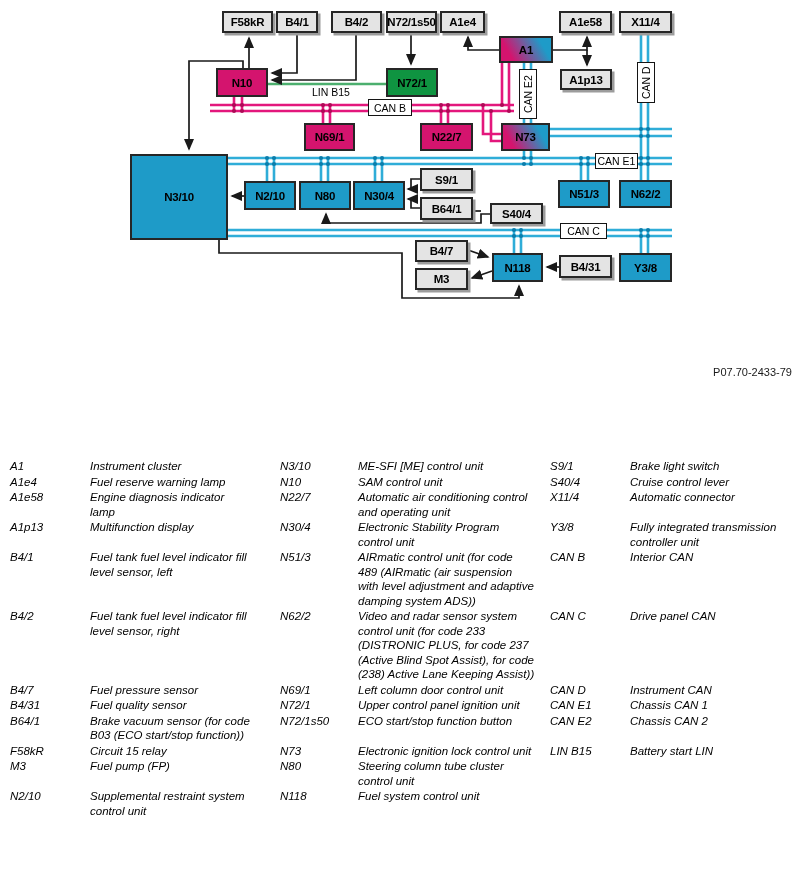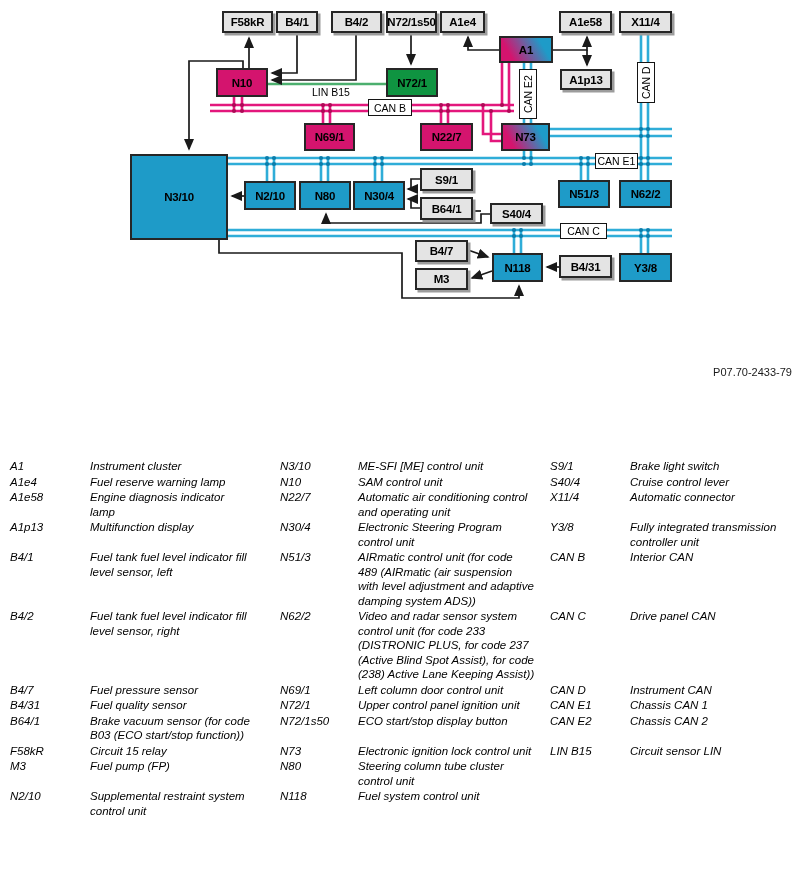--- a/index.html
+++ b/index.html
@@ -226,21 +226,21 @@
         <td class="d1">Engine diagnosis indicator lamp</td>
         <td>N22/7</td>
         <td class="d2">Automatic air conditioning control and operating unit</td>
         <td>X11/4</td>
         <td>Automatic connector</td>
       </tr>
       <tr>
         <td>A1p13</td>
         <td class="d1">Multifunction display</td>
         <td>N30/4</td>
-        <td class="d2">Electronic Steering Program control unit</td>
+        <td class="d2">Electronic Stability Program control unit</td>
         <td>Y3/8</td>
         <td>Fully integrated transmission controller unit</td>
       </tr>
       <tr>
         <td>B4/1</td>
         <td class="d1">Fuel tank fuel level indicator fill level sensor, left</td>
         <td>N51/3</td>
         <td class="d2">AIRmatic control unit (for code 489 (AIRmatic (air suspension with level adjustment and adaptive damping system ADS))</td>
         <td>CAN B</td>
         <td>Interior CAN</td>
@@ -266,31 +266,31 @@
         <td class="d1">Fuel quality sensor</td>
         <td>N72/1</td>
         <td class="d2">Upper control panel ignition unit</td>
         <td>CAN E1</td>
         <td>Chassis CAN 1</td>
       </tr>
       <tr>
         <td>B64/1</td>
         <td class="d1">Brake vacuum sensor (for code B03 (ECO start/stop function))</td>
         <td>N72/1s50</td>
-        <td class="d2">ECO start/stop display button</td>
+        <td class="d2">ECO start/stop function button</td>
         <td>CAN E2</td>
         <td>Chassis CAN 2</td>
       </tr>
       <tr>
         <td>F58kR</td>
         <td class="d1">Circuit 15 relay</td>
         <td>N73</td>
         <td class="d2">Electronic ignition lock control unit</td>
         <td>LIN B15</td>
-        <td>Circuit sensor LIN</td>
+        <td>Battery start LIN</td>
       </tr>
       <tr>
         <td>M3</td>
         <td class="d1">Fuel pump (FP)</td>
         <td>N80</td>
         <td class="d2">Steering column tube cluster control unit</td>
         <td></td>
         <td></td>
       </tr>
       <tr>

